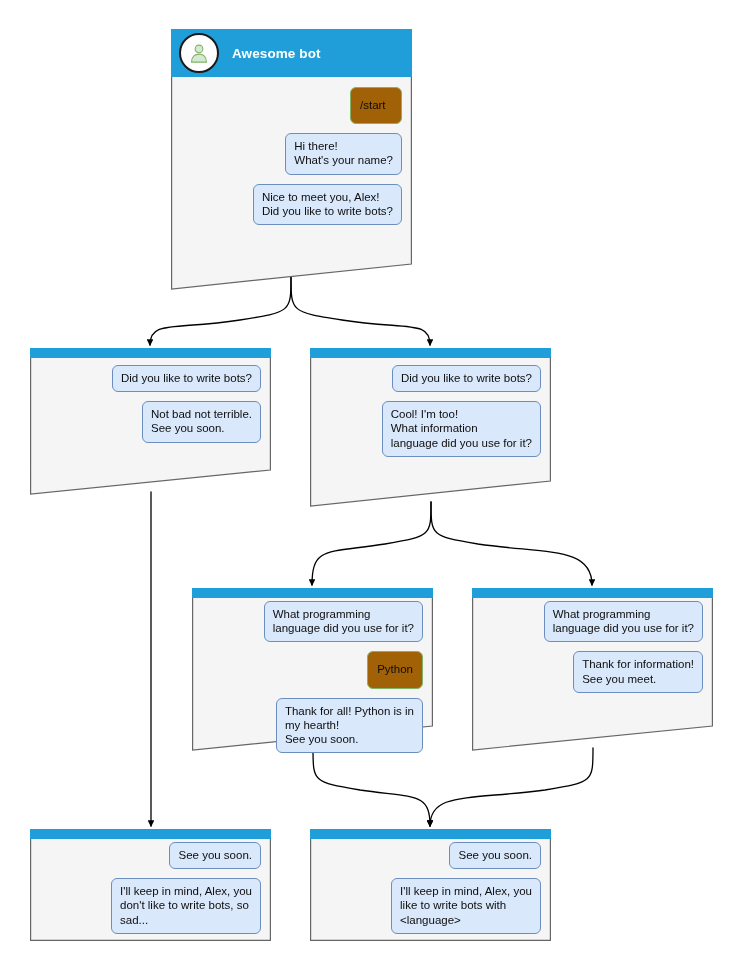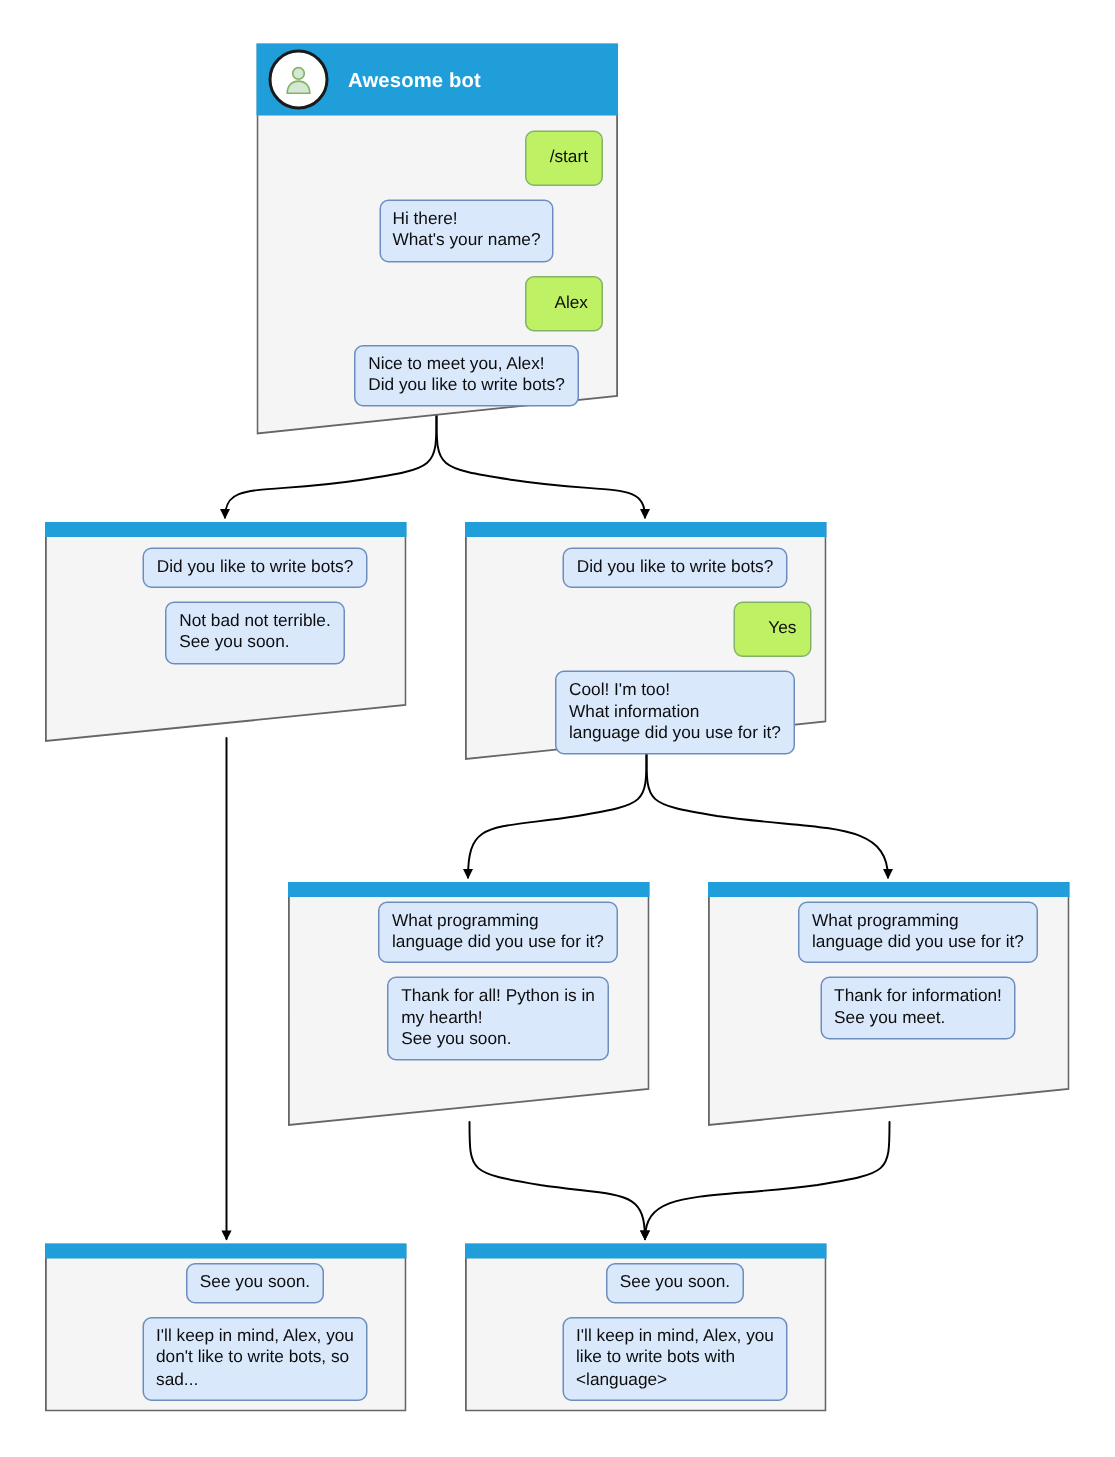--- a/index.html
+++ b/index.html
@@ -91,41 +91,41 @@
     width: 100%;
     box-sizing: border-box;
     padding: 0 10px;
     display: flex;
     flex-direction: column;
   }
   .row {
     display: flex;
     margin-bottom: 9px;
   }
-  .row.left  { justify-content: center; padding-left: 39px; }
+  .row.left  { justify-content: flex-end; padding-left: 39px; }
   .row.right { justify-content: flex-end; }
 
   .bubble {
     border-radius: 6px;
     padding: 5px 8px 6px 8px;
     font-size: 11.5px;
     line-height: 14.2px;
     color: #0d0d0d;
     white-space: pre-line;
     box-sizing: border-box;
   }
   .bubble.bot {
     background: #dae8fc;
     border: 1px solid #6c8ebf;
   }
   .bubble.user {
-    background: #bef264;
+    background: #a16207;
     border: 1px solid #82b366;
     min-width: 52px;
-    text-align: right;
+    text-align: left;
     padding: 10px 9px 11px 9px;
     margin-left: 44px;
   }
 </style>
 </head>
 <body>
 
 <div id="canvas">
 
   <svg id="edges" viewBox="0 0 743 971" width="743" height="971">
@@ -167,23 +167,20 @@
         <div class="card-title">Awesome bot</div>
       </div>
       <div class="msgs" style="top:58px;">
         <div class="row right">
           <div class="bubble user">/start</div>
         </div>
         <div class="row left">
           <div class="bubble bot">Hi there!
 What's your name?</div>
         </div>
-        <div class="row right">
-          <div class="bubble user">Alex</div>
-        </div>
         <div class="row left">
           <div class="bubble bot">Nice to meet you, Alex!
 Did you like to write bots?</div>
         </div>
       </div>
     </div>
   </div>
 
   <div class="card" style="left:30px; top:348px; width:241px; height:148px;">
     <svg class="card-shape" viewBox="0 0 241 148" preserveAspectRatio="none">
@@ -206,43 +203,43 @@
   <div class="card" style="left:310px; top:348px; width:241px; height:160px;">
     <svg class="card-shape" viewBox="0 0 241 160" preserveAspectRatio="none">
       <polygon points="0.6,0.6 240.4,0.6 240.4,133 0.6,158" fill="#f5f5f5" stroke="#666666" stroke-width="1.2"></polygon>
     </svg>
     <div class="card-inner">
       <div class="card-header thin"></div>
       <div class="msgs" style="top:17px;">
         <div class="row left">
           <div class="bubble bot">Did you like to write bots?</div>
         </div>
-        <div class="row right">
-          <div class="bubble user">Yes</div>
-        </div>
         <div class="row left">
           <div class="bubble bot">Cool! I'm too!
 What information
 language did you use for it?</div>
         </div>
       </div>
     </div>
   </div>
 
   <div class="card" style="left:192px; top:588px; width:241px; height:164px;">
     <svg class="card-shape" viewBox="0 0 241 164" preserveAspectRatio="none">
       <polygon points="0.6,0.6 240.4,0.6 240.4,138 0.6,162" fill="#f5f5f5" stroke="#666666" stroke-width="1.2"></polygon>
     </svg>
     <div class="card-inner">
       <div class="card-header thin"></div>
       <div class="msgs" style="top:13px;">
         <div class="row left">
           <div class="bubble bot">What programming
 language did you use for it?</div>
         </div>
+        <div class="row right">
+          <div class="bubble user">Python</div>
+        </div>
         <div class="row left">
           <div class="bubble bot">Thank for all! Python is in
 my hearth!
 See you soon.</div>
         </div>
       </div>
     </div>
   </div>
 
   <div class="card" style="left:472px; top:588px; width:241px; height:164px;">

